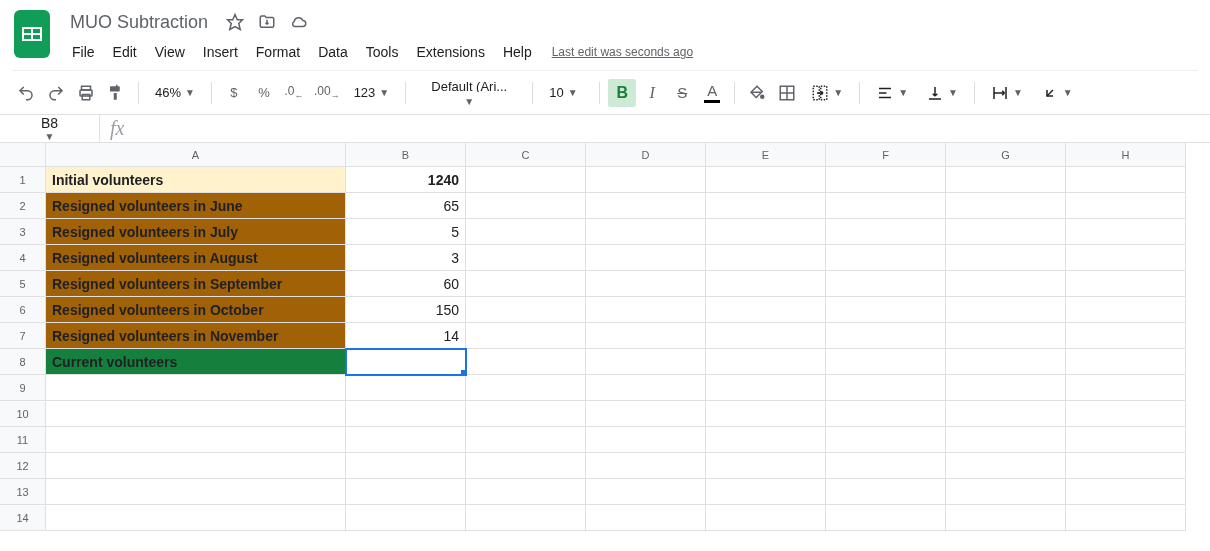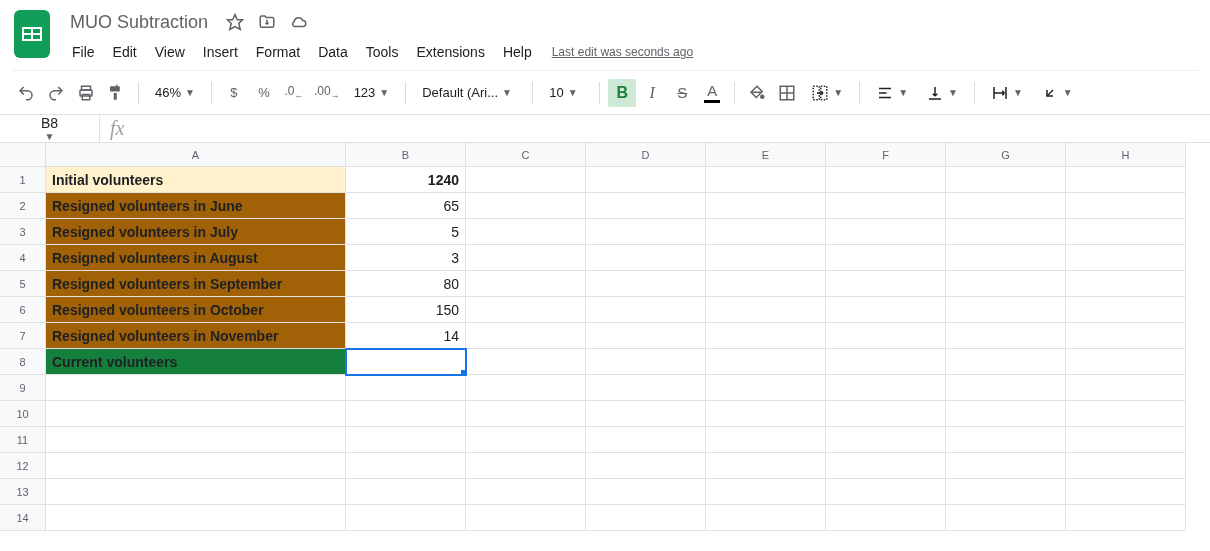--- a/index.html
+++ b/index.html
@@ -21,21 +21,21 @@
 .last-edit { font-size: 12px; color: #5f6368; text-decoration:underline; padding: 4px 10px; cursor:pointer;}
 
 
 .toolbar-wrap{border-bottom:1px solid #e0e0e0; padding: 0 12px;}
 .toolbar { display: flex; align-items: center; height: 44px; gap: 2px; border-top:1px solid #eee;}
 .sep { width: 1px; height: 22px; background: #dadce0; margin: 0 6px; }
 .tbtn { min-width: 28px; height: 28px; display:flex; align-items:center; justify-content:center; color:#5f6368; cursor:pointer; border-radius:2px; padding: 0 4px; font-size:13px;}
 .tbtn.active{background:#ceead6; color:#188038;}
 .dd { display:flex; align-items:center; gap:4px; padding: 0 8px; height:28px; cursor:pointer;}
 .dd .arrow{font-size:10px;color:#5f6368;}
-.fontsel{width:110px;overflow:hidden;text-overflow:ellipsis;white-space:nowrap;}
+.fontsel{width:110px;overflow:hidden;text-overflow:ellipsis;white-space:nowrap;flex-direction:column;}
 .sizesel{width:50px;}
 .text-color-ind{width:16px;height:3px;background:#000;margin-top:2px;}
 
 
 .fbar { display: flex; align-items: center; height: 28px; border-bottom:1px solid #e0e0e0; }
 .namebox { width: 100px; padding: 0 8px; display:flex; align-items:center; justify-content:space-between; font-size:14px; border-right:1px solid #e0e0e0; height:100%;flex-direction:column;}
 .fx { font-style: italic; color:#9aa0a6; padding: 0 10px; font-family: serif; font-size:20px;}
 .finput { flex:1; height:100%; border:none; outline:none; font-size:14px; padding: 0 4px;}
 
 
@@ -273,21 +273,21 @@
   <div class="cell num">3</div>
   <div class="cell"></div>
     <div class="cell"></div>
     <div class="cell"></div>
     <div class="cell"></div>
     <div class="cell"></div>
     <div class="cell"></div>
 
   <div class="rowhdr">5</div>
   <div class="cell bold fill-green">Resigned volunteers in September</div>
-  <div class="cell num">80</div>
+  <div class="cell num">60</div>
   <div class="cell"></div>
     <div class="cell"></div>
     <div class="cell"></div>
     <div class="cell"></div>
     <div class="cell"></div>
     <div class="cell"></div>
 
   <div class="rowhdr">6</div>
   <div class="cell bold fill-green">Resigned volunteers in October</div>
   <div class="cell num">150</div>

